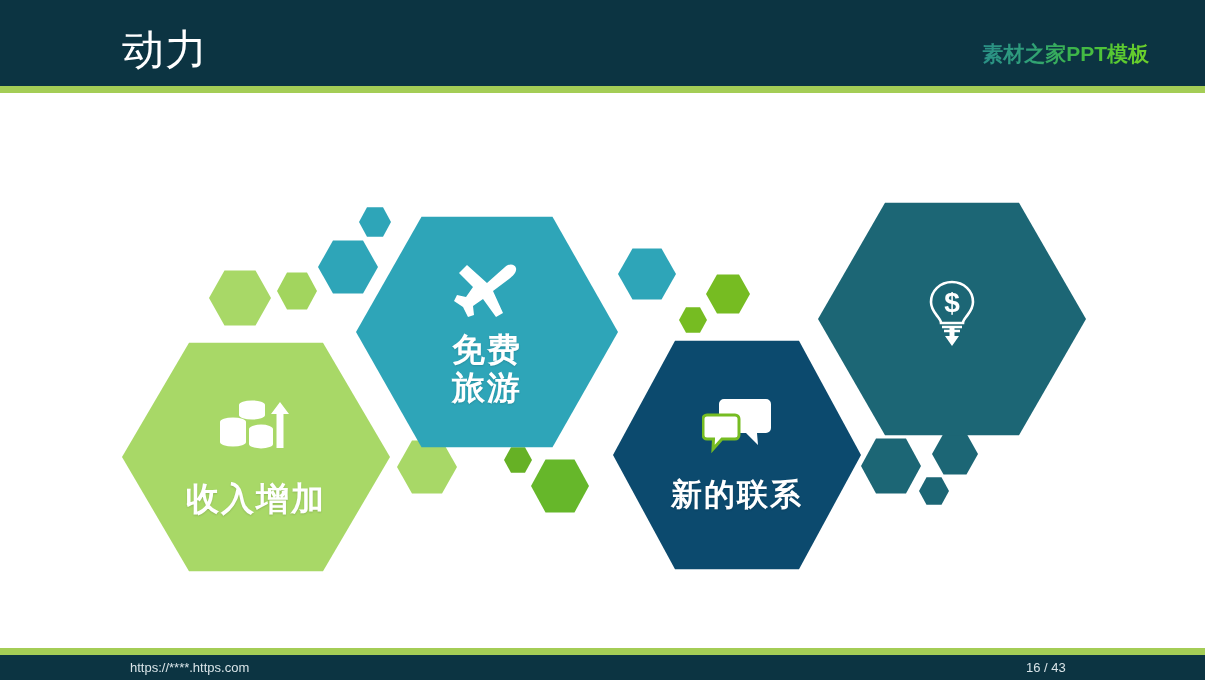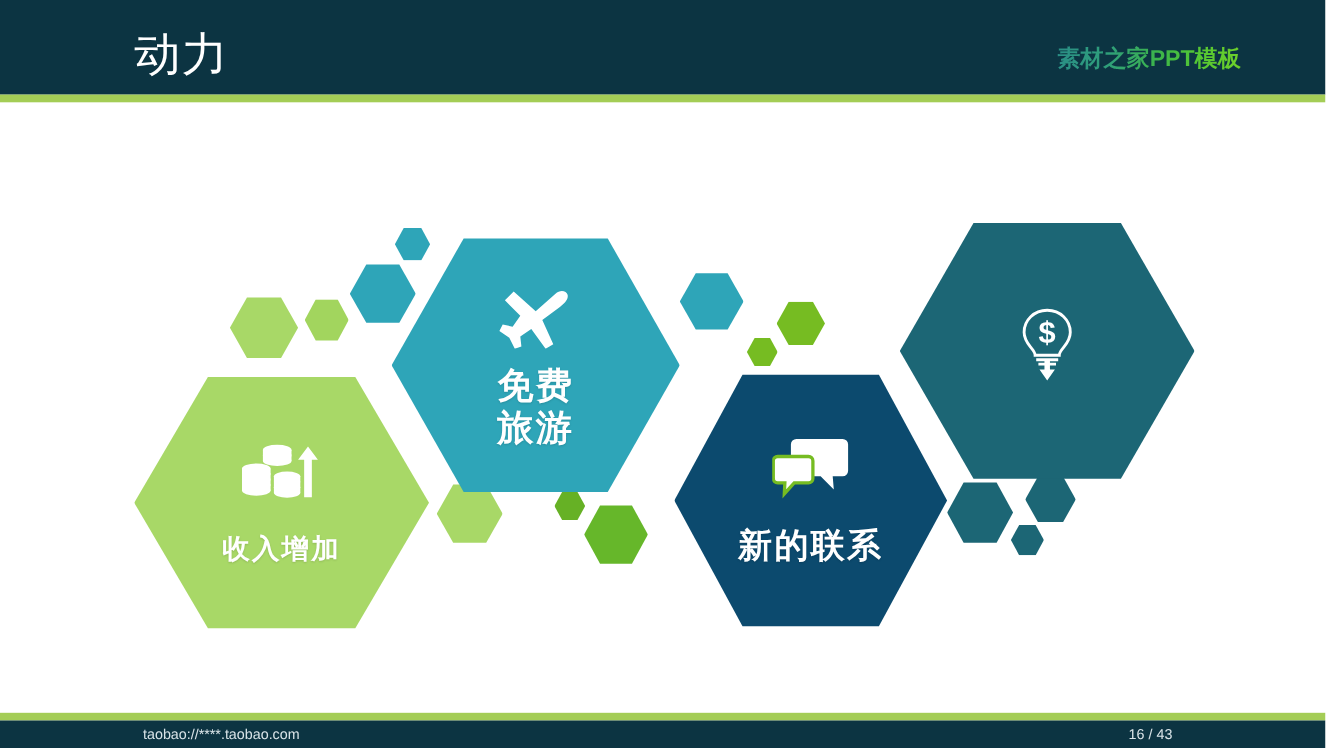--- a/index.html
+++ b/index.html
@@ -22,21 +22,21 @@
     background:#a4cd56;
   }
   .slide-title{
     position:absolute;left:122px;top:28px;
     font-size:42px;line-height:44px;
     color:#ffffff;font-weight:400;
     letter-spacing:1px;
     white-space:nowrap;
   }
   .watermark{
-    position:absolute;right:77px;top:42px;
+    position:absolute;right:56px;top:42px;
     font-size:21px;line-height:24px;font-weight:700;
     white-space:nowrap;
     background:linear-gradient(95deg,#2a8f86 0%,#2f9f7a 28%,#3cb54a 55%,#56c832 78%,#6fd02a 100%);
     -webkit-background-clip:text;background-clip:text;
     -webkit-text-fill-color:transparent;color:#46b63a;
   }
 
   
   .footer-rule{
     position:absolute;left:0;top:648px;width:1205px;height:7px;
@@ -74,21 +74,21 @@
   .hex-label{
     color:#ffffff;font-weight:700;
     text-align:center;
     line-height:1.14;
     text-shadow:0 1px 2px rgba(0,0,0,.14);
     white-space:pre-line;
   }
 
   
   #hex-income{left:122px;top:338px;width:268px;height:238px;background:#a8d867;}
-  #hex-income .hex-label{font-size:25px;letter-spacing:2px;margin-top:10px;}
+  #hex-income .hex-label{font-size:33px;letter-spacing:2px;margin-top:10px;}
 
   #hex-travel{left:356px;top:212px;width:262px;height:240px;background:#2ea5b8;}
   #hex-travel .hex-label{font-size:33px;letter-spacing:2px;margin-top:4px;}
 
   #hex-contacts{left:613px;top:336px;width:248px;height:238px;background:#0c4a6e;}
   #hex-contacts .hex-label{font-size:31px;letter-spacing:2px;margin-top:12px;}
 
   #hex-ideas{left:818px;top:198px;width:268px;height:242px;background:#1c6675;}
   #hex-ideas .hex-label{font-size:31px;letter-spacing:2px;margin-top:6px;}
 
@@ -215,16 +215,16 @@
         <g fill="#ffffff" stroke="#76bc22" stroke-width="3">
           <path d="M5 18 h28 a4 4 0 0 1 4 4 v16 a4 4 0 0 1 -4 4 h-13 l-9 10 l0.5 -10 h-6.5 a4 4 0 0 1 -4 -4 v-16 a4 4 0 0 1 4 -4 z"></path>
         </g>
       </svg>
     </span>
     <span class="hex-label">新的联系</span>
   </div>
 
   <div class="footer-rule"></div>
   <div class="footer"></div>
-  <div class="footer-url">taobao://****.taobao.com</div>
+  <div class="footer-url">https://****.https.com</div>
   <div class="footer-page">16 / 43</div>
 
 </div>
 
 </body></html>

